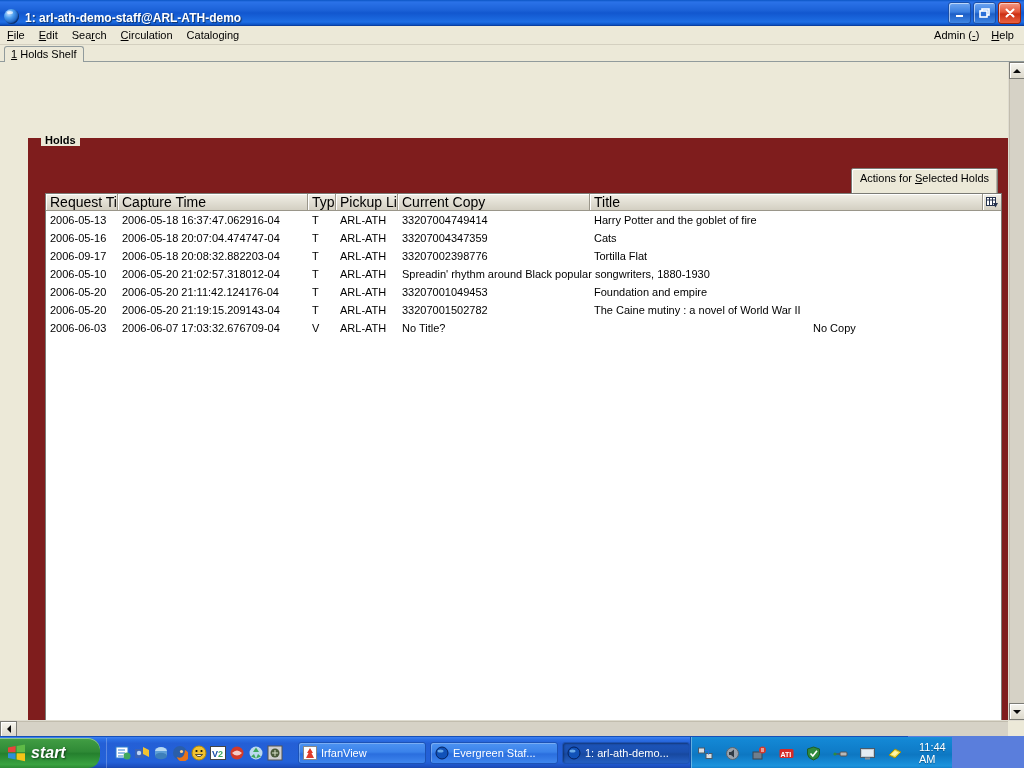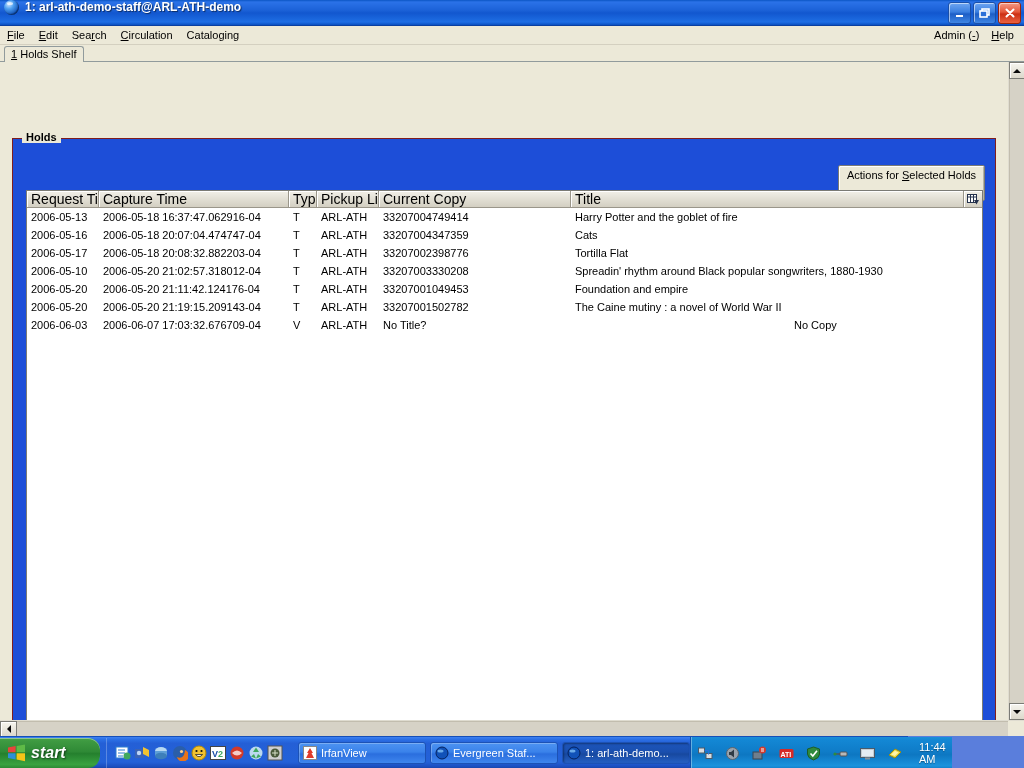--- a/index.html
+++ b/index.html
@@ -13,21 +13,21 @@
   
   #app-window{
     position:absolute;left:0;top:0;width:1024px;height:736px;
     background:#ece9d8;
     display:flex;flex-direction:column;
   }
   
   .titlebar{
     height:25px;flex:0 0 25px;
     background:linear-gradient(to bottom,#0b55c4 0%,#2b72e8 8%,#1c62d8 40%,#1257cf 52%,#1e6ee4 88%,#0a4fc0 100%);
-    display:flex;align-items:flex-start;
+    display:flex;align-items:flex-end;
     border-bottom:1px solid #0a3fa0;
     position:relative;
   }
   .tb-icon{width:16px;height:16px;margin-left:4px;margin-right:5px;position:relative;flex:0 0 16px;}
   .globe{
     width:15px;height:15px;border-radius:50%;
     background:radial-gradient(circle at 32% 28%,#cfe6ff 0%,#4ea0f0 32%,#1152b8 72%,#06225e 100%);
     box-shadow:inset -1px -1px 1px rgba(0,0,0,.4);
   }
   .globe:after{
@@ -88,23 +88,23 @@
   .client{
     flex:1 1 auto;position:relative;background:#ece9d8;
     display:flex;
   }
   .content-pane{
     flex:1 1 auto;position:relative;overflow:hidden;
     padding:6px 6px 0 6px;box-sizing:border-box;
   }
   
   .groupbox{
-    position:absolute;left:12px;top:76px;width:984px;height:625px;
-    border:1px solid #7f1d1d;
-    background:#1d4ed8;
+    position:absolute;left:28px;top:76px;width:984px;height:625px;
+    border:4px solid #7f1d1d;
+    background:#7f1d1d;
     box-sizing:border-box;
   }
   .groupbox-legend{
     position:absolute;left:9px;top:-8px;background:#ece9d8;
     padding:0 4px;font-weight:bold;font-size:11px;color:#000;
   }
   .actions-btn{
     position:absolute;right:10px;top:26px;
     height:36px;box-sizing:border-box;
     padding:1px 8px 0 8px;
@@ -325,33 +325,32 @@
             </div>
             <div class="row">
               <div class="cell c0">2006-05-16</div>
               <div class="cell c1">2006-05-18 20:07:04.474747-04</div>
               <div class="cell c2">T</div>
               <div class="cell c3">ARL-ATH</div>
               <div class="cell c4">33207004347359</div>
               <div class="cell c5">Cats</div>
             </div>
             <div class="row">
-              <div class="cell c0">2006-05-17</div>
+              <div class="cell c0">2006-09-17</div>
               <div class="cell c1">2006-05-18 20:08:32.882203-04</div>
               <div class="cell c2">T</div>
               <div class="cell c3">ARL-ATH</div>
               <div class="cell c4">33207002398776</div>
               <div class="cell c5">Tortilla Flat</div>
             </div>
             <div class="row">
               <div class="cell c0">2006-05-10</div>
               <div class="cell c1">2006-05-20 21:02:57.318012-04</div>
               <div class="cell c2">T</div>
               <div class="cell c3">ARL-ATH</div>
-              <div class="cell c4">33207003330208</div>
               <div class="cell c5">Spreadin' rhythm around Black popular songwriters, 1880-1930</div>
             </div>
             <div class="row">
               <div class="cell c0">2006-05-20</div>
               <div class="cell c1">2006-05-20 21:11:42.124176-04</div>
               <div class="cell c2">T</div>
               <div class="cell c3">ARL-ATH</div>
               <div class="cell c4">33207001049453</div>
               <div class="cell c5">Foundation and empire</div>
             </div>

